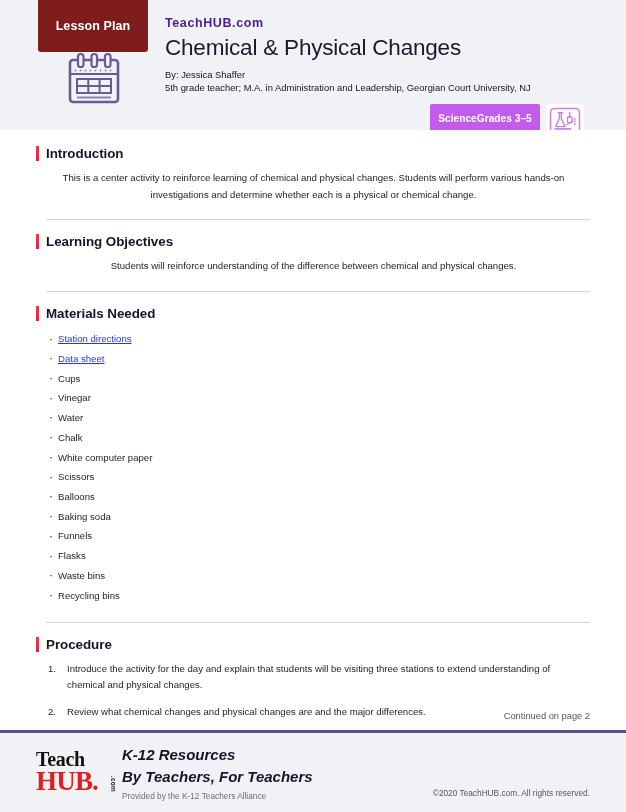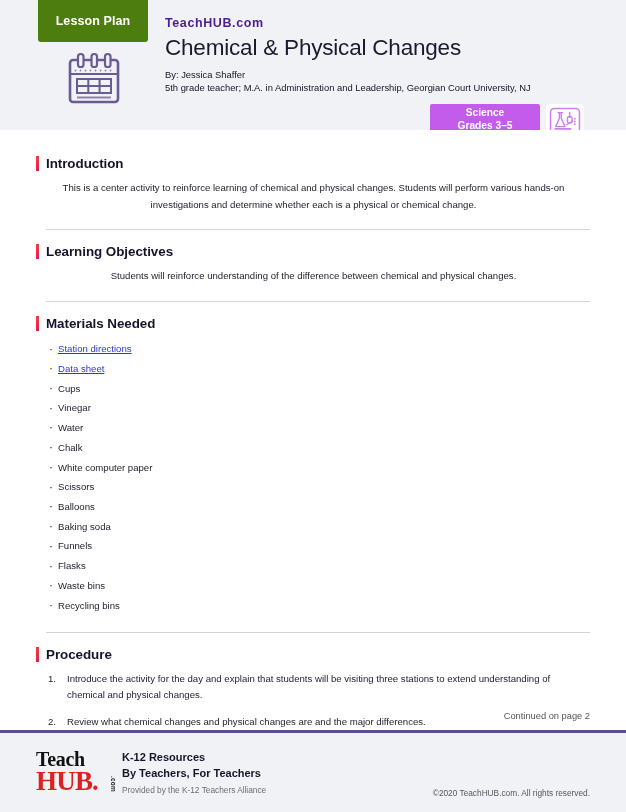--- a/index.html
+++ b/index.html
@@ -25,22 +25,22 @@
     position: relative;
     height: 130px;
     background: #f1f2f6;
   }
 
   .lesson-badge {
     position: absolute;
     left: 38px;
     top: 0;
     width: 110px;
-    height: 42px;
-    background: #4d7c0f;
+    height: 52px;
+    background: #7f1d1d;
     border-bottom-left-radius: 3px;
     border-bottom-right-radius: 3px;
     display: flex;
     align-items: center;
     justify-content: center;
     color: #ffffff;
     font-size: 12.5px;
     font-weight: bold;
     letter-spacing: .1px;
   }
@@ -90,21 +90,21 @@
     width: 110px;
     height: 30px;
     background: #c35ceb;
     border-radius: 2px;
     color: #ffffff;
     font-size: 10.2px;
     font-weight: bold;
     line-height: 1.32;
     text-align: center;
     display: flex;
-    flex-direction: column;
+    flex-direction: row;
     align-items: center;
     justify-content: center;
   }
 
   .subject-icon-box {
     position: absolute;
     left: 546px;
     top: 104px;
     width: 38px;
     height: 34px;
@@ -115,21 +115,21 @@
     justify-content: center;
   }
 
   
   .content {
     position: absolute;
     top: 130px;
     left: 0;
     right: 0;
     bottom: 82px;
-    padding: 26px 36px 0 36px;
+    padding: 16px 36px 0 36px;
     background: #ffffff;
   }
 
   .section { position: relative; }
 
   .section-head {
     display: flex;
     align-items: center;
     margin-bottom: 9px;
   }
@@ -274,24 +274,25 @@
     font-size: 6.4px;
     font-weight: bold;
     color: #111111;
     transform: rotate(90deg);
     transform-origin: right bottom;
     letter-spacing: .3px;
   }
 
   .foot-text { flex: 1; }
   .foot-l1, .foot-l2 {
-    font-size: 11px;
+    font-size: 15px;
     font-weight: bold;
     color: #15152a;
     line-height: 1.45;
+    font-style: italic;
   }
   .foot-l3 {
     font-size: 8.3px;
     color: #6c6c78;
     margin-top: 4px;
   }
   .copyright {
     font-size: 8.3px;
     color: #55555f;
     align-self: flex-end;

